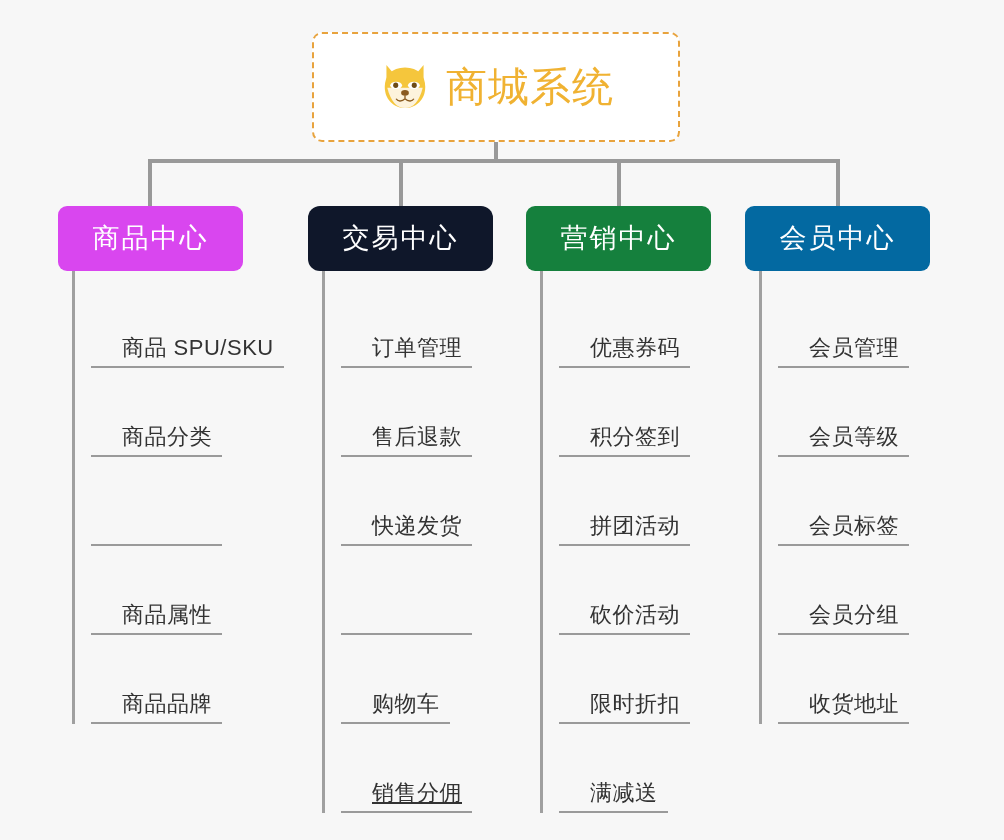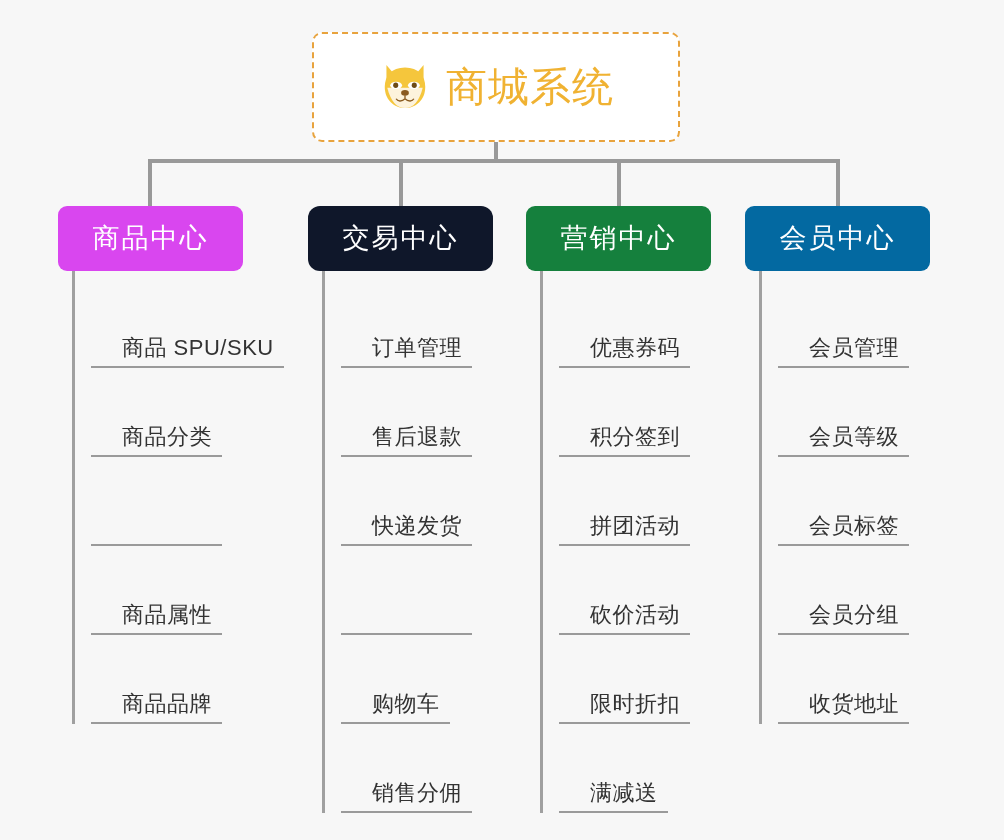--- a/index.html
+++ b/index.html
@@ -207,21 +207,21 @@
         <span class="leaf-underline" style="width: 131px; background: rgb(154, 154, 154);"></span>
       </div>
       <div class="leaf-item">
         <span class="leaf-underline" style="width: 131px; background: rgb(154, 154, 154);"></span>
       </div>
       <div class="leaf-item">
         <span class="leaf-label" style="color: rgb(51, 51, 51);">购物车</span>
         <span class="leaf-underline" style="width: 108.5px; background: rgb(154, 154, 154);"></span>
       </div>
       <div class="leaf-item">
-        <span class="leaf-label" style="color: rgb(51, 51, 51);">销售分佣</span>
+        <span class="leaf-label" style="color: rgb(51, 51, 51); text-decoration: underline;">销售分佣</span>
         <span class="leaf-underline" style="width: 131px; background: rgb(154, 154, 154);"></span>
       </div>
     </div>
   </div>
 
   <div class="branch branch-3">
     <div class="cat-box" style="background: #15803d;">
       <span class="cat-label">营销中心</span>
     </div>
     <div class="leaf-list">

